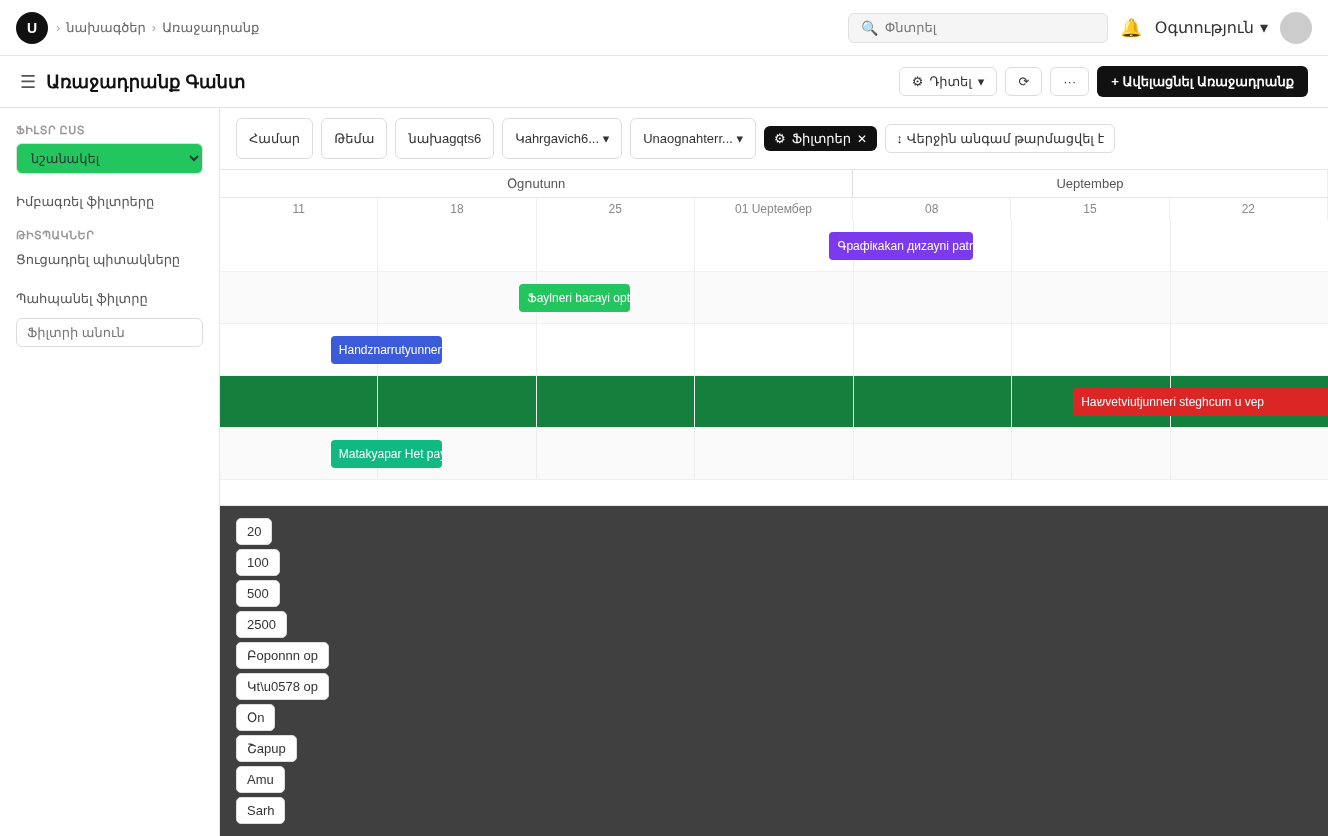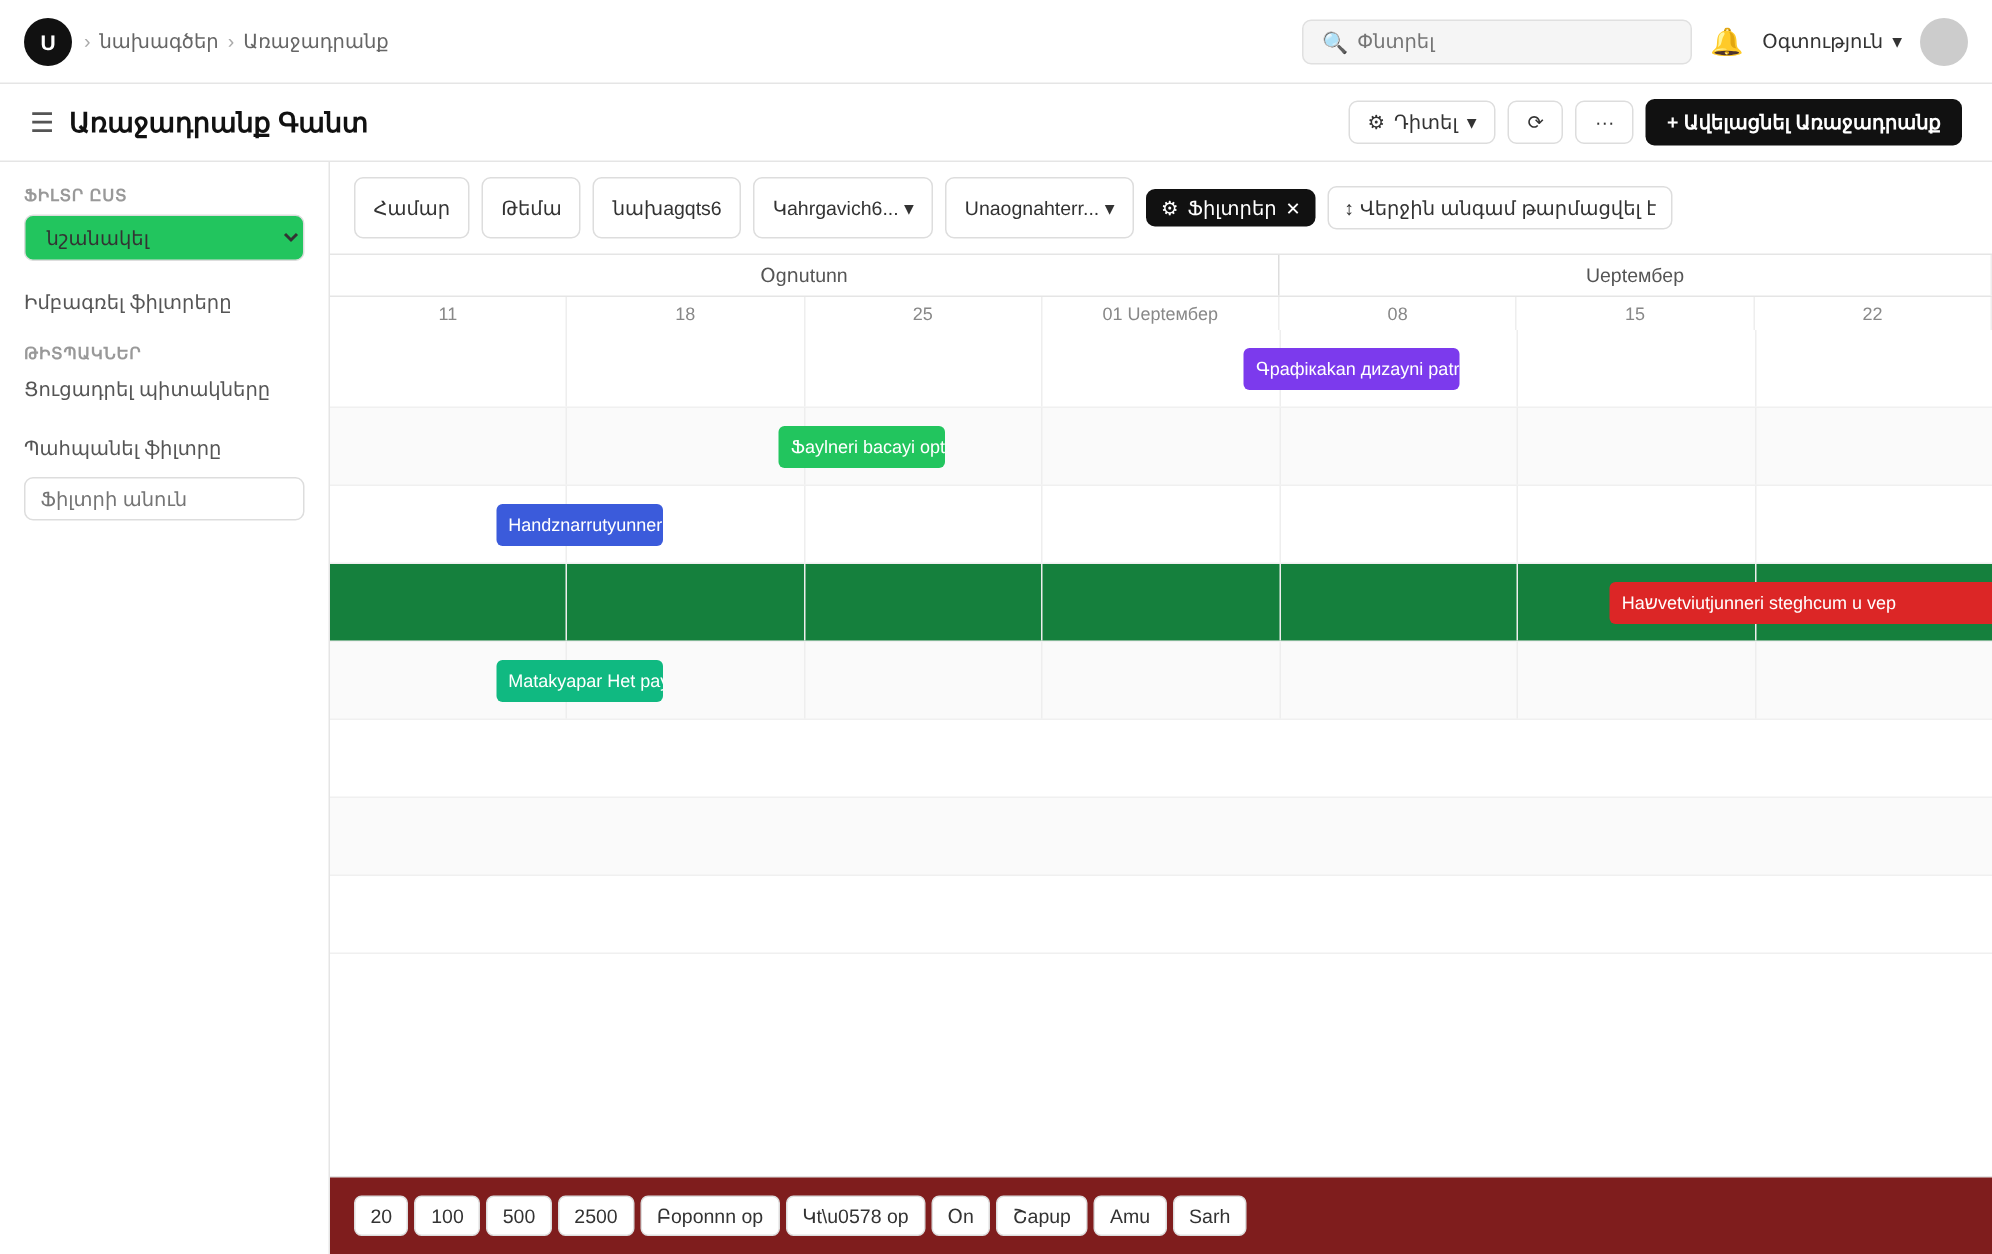--- a/index.html
+++ b/index.html
@@ -19,21 +19,21 @@
     .breadcrumb-sep { color: #aaa; }
     .header-right { display: flex; align-items: center; gap: 12px; }
     .search-box {
       display: flex; align-items: center; gap: 6px;
       background: #f5f5f5; border: 1px solid #e0e0e0; border-radius: 6px;
       padding: 6px 12px; width: 260px;
     }
     .search-icon { color: #aaa; font-size: 14px; }
     .search-input { border: none; background: transparent; outline: none; font-size: 13px; color: #333; width: 100%; }
     .notification-bell { font-size: 18px; cursor: pointer; color: #555; }
-    .user-menu { display: flex; align-items: flex-start; gap: 6px; cursor: pointer; font-size: 13px; color: #333; }
+    .user-menu { display: flex; align-items: flex-start; gap: 6px; cursor: pointer; font-size: 16px; color: #333; }
     .avatar { width: 32px; height: 32px; background: #ccc; border-radius: 50%; }
 
     
     .page-title-bar {
       display: flex; align-items: center; justify-content: space-between;
       background: #fff; border-bottom: 1px solid #e5e5e5;
       padding: 0 20px; height: 52px;
     }
     .page-title-left { display: flex; align-items: center; gap: 10px; }
     .hamburger { font-size: 18px; color: #555; cursor: pointer; }
@@ -121,21 +121,21 @@
     .gantt-bar {
       position: absolute; height: 28px; border-radius: 4px;
       display: flex; align-items: center; padding: 0 8px;
       font-size: 12px; color: #fff; white-space: nowrap; overflow: hidden;
       text-overflow: ellipsis; cursor: pointer;
     }
 
     
     .pagination {
       display: flex; align-items: flex-start; gap: 4px;
-      padding: 12px 16px; background: #7f1d1d; border-top: 1px solid #e5e5e5;
+      padding: 12px 16px; background: #404040; border-top: 1px solid #e5e5e5; flex-direction: column;
     }
     .page-btn {
       padding: 5px 10px; border: 1px solid #ddd; border-radius: 5px;
       background: #fff; font-size: 13px; cursor: pointer; color: #333;
     }
   </style>
 </head>
 <body>
 
 <header class="header">
@@ -227,21 +227,21 @@
       <div class="sort-btn">
         <span>↕</span>
         <span>Վերջին անգամ թարմացվել է</span>
       </div>
     </div>
 
     <div class="gantt-area">
 
       <div class="gantt-month-row">
         <div class="gantt-month-cell" style="flex:4; border-right:1px solid #ddd;">Օgոutunn</div>
-        <div class="gantt-month-cell" style="flex:3;">Uepteмбeр</div>
+        <div class="gantt-month-cell" style="flex:3;">Ueptembeр</div>
       </div>
 
       <div class="gantt-week-row">
         <div class="gantt-week-cell">11</div>
         <div class="gantt-week-cell">18</div>
         <div class="gantt-week-cell">25</div>
         <div class="gantt-week-cell">01 Uepteмбeр</div>
         <div class="gantt-week-cell">08</div>
         <div class="gantt-week-cell">15</div>
         <div class="gantt-week-cell">22</div>

